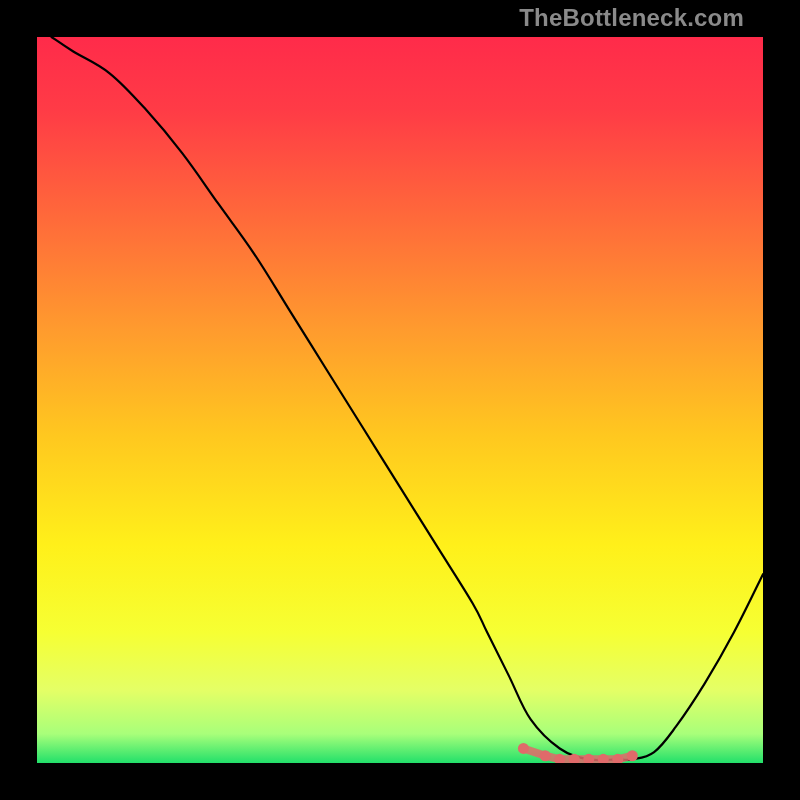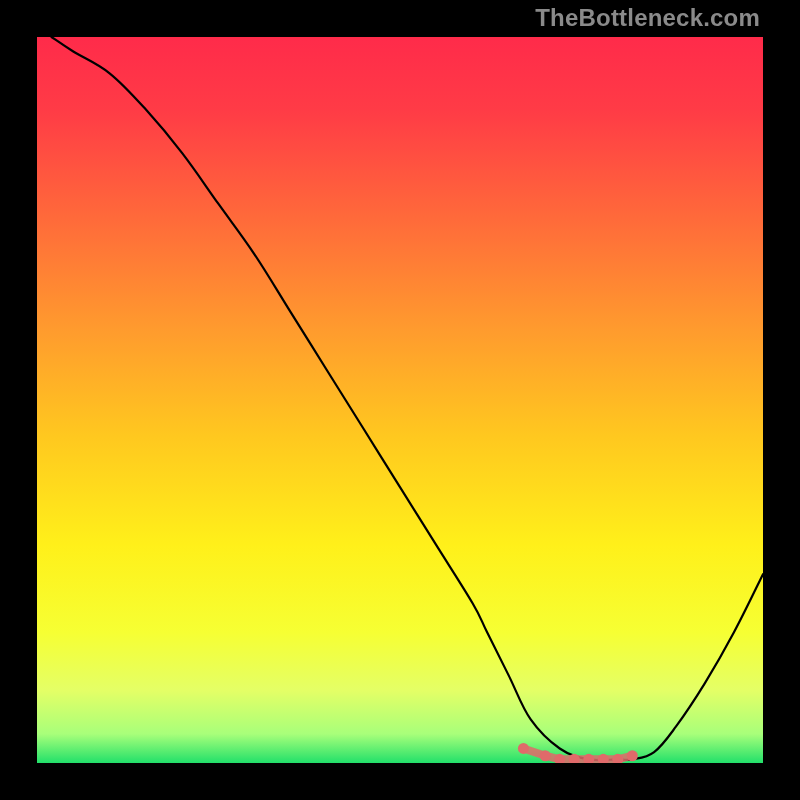--- a/index.html
+++ b/index.html
@@ -22,21 +22,21 @@
     position: absolute;
     left: 37px;
     top: 37px;
     width: 726px;
     height: 726px;
     overflow: hidden;
   }
   .watermark {
     position: absolute;
     top: 4px;
-    right: 40px;
+    right: 56px;
     font-family: Arial, Helvetica, sans-serif;
     font-size: 24px;
     font-weight: 600;
     color: #8a8a8a;
     letter-spacing: 0.2px;
     text-align: center;
   }
   svg.curve {
     position: absolute;
     left: 0;

